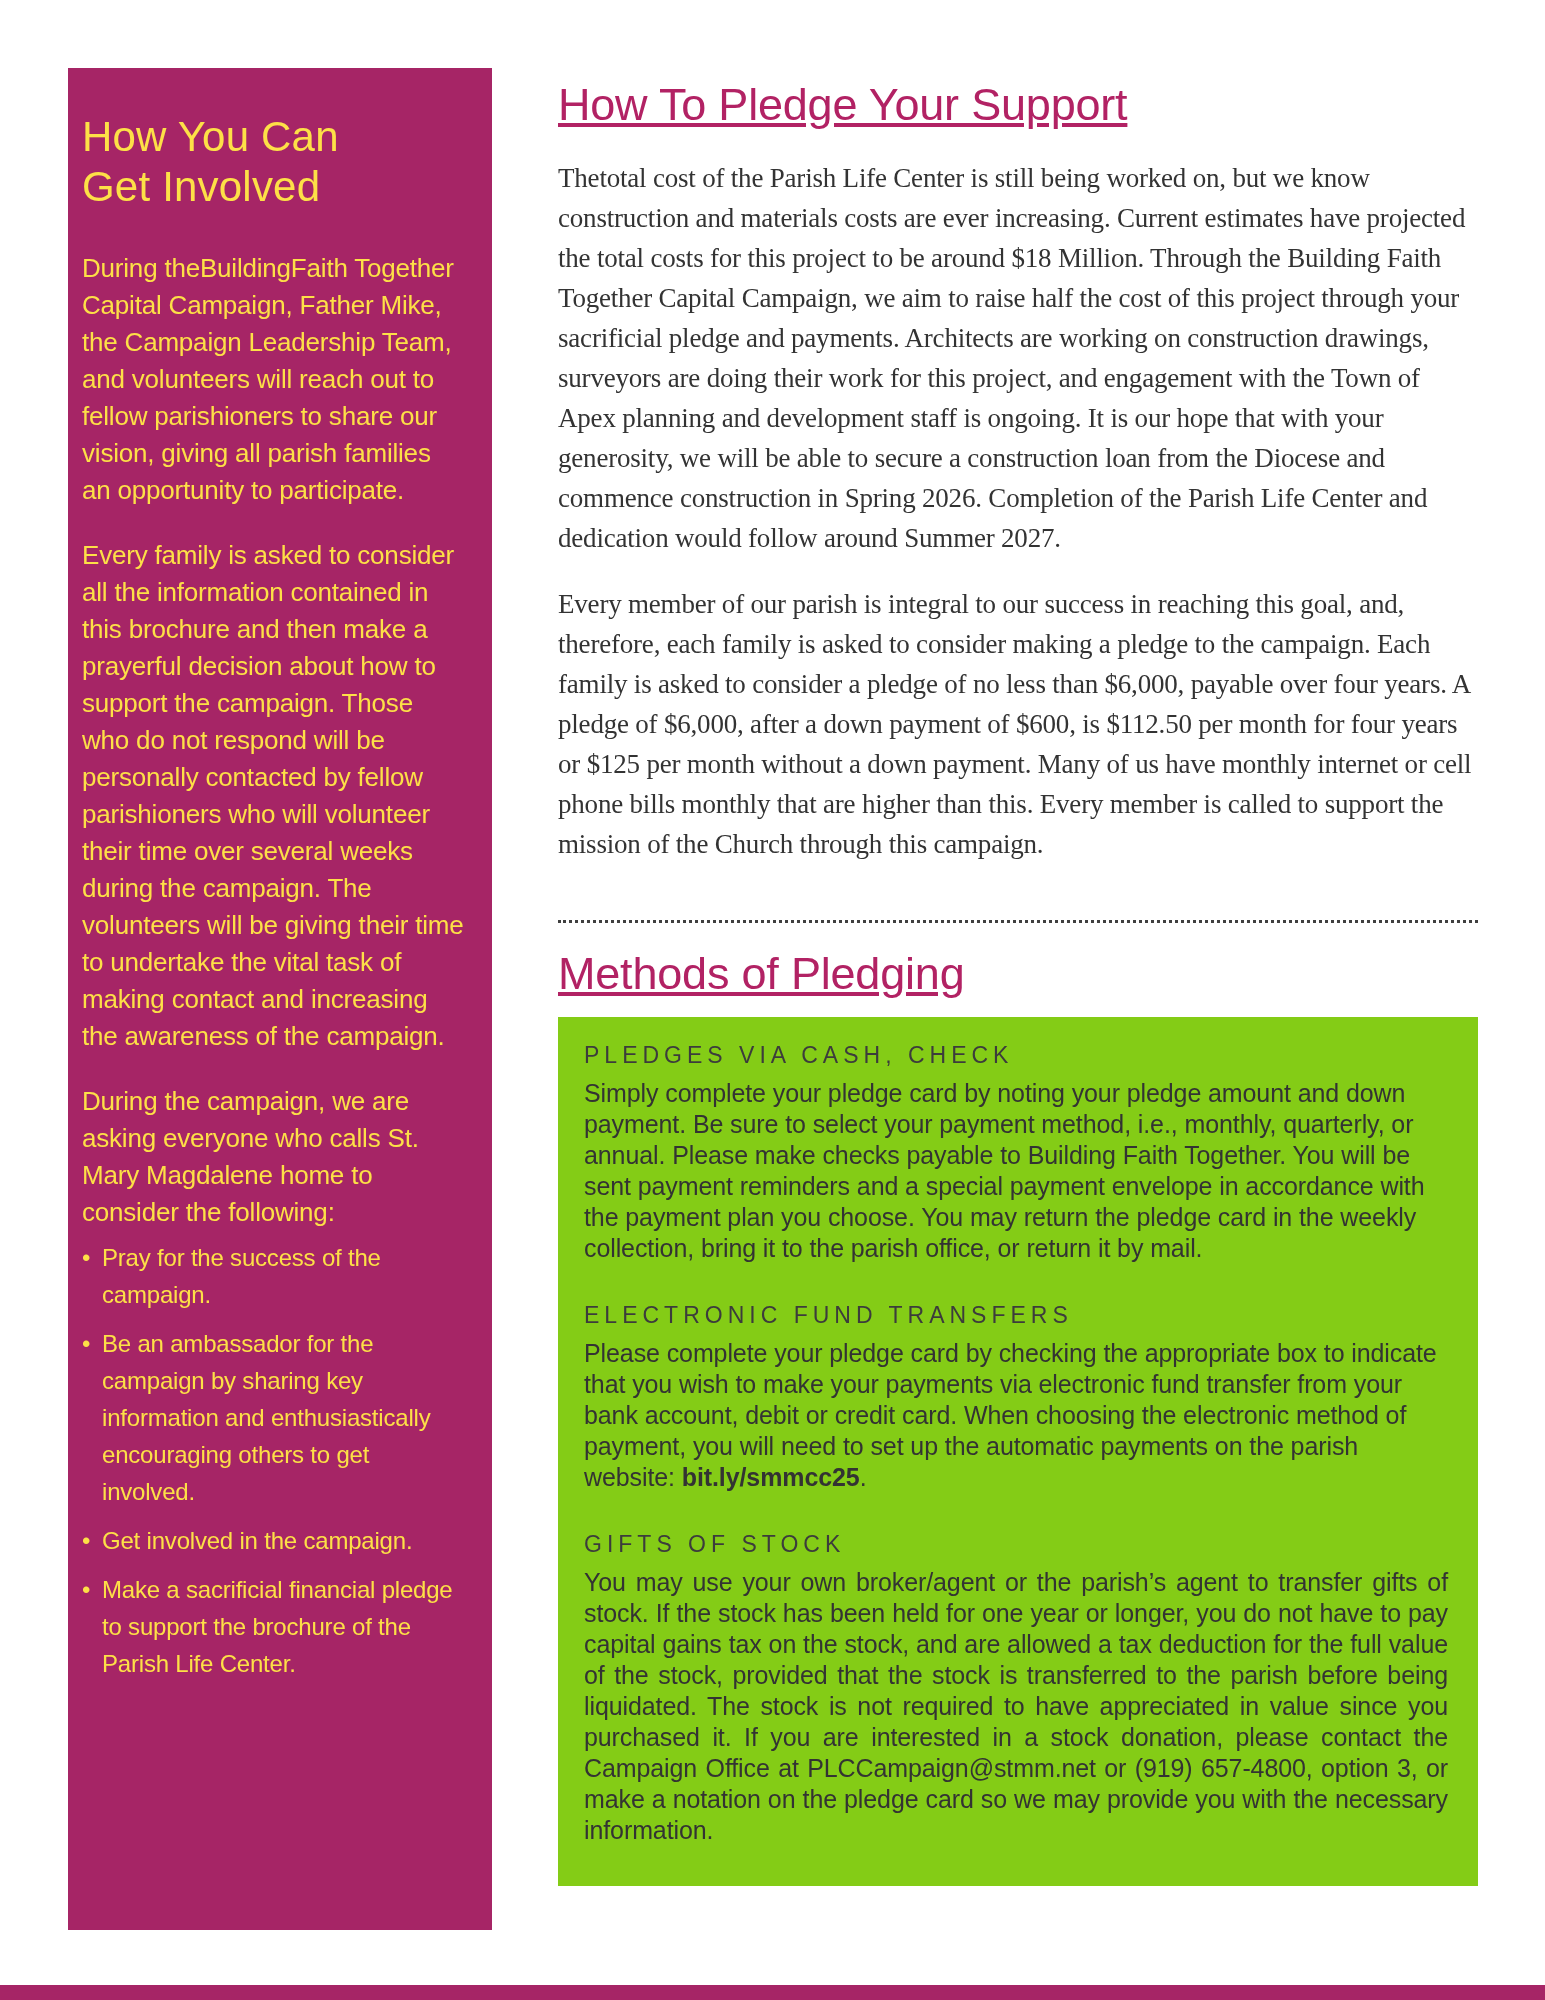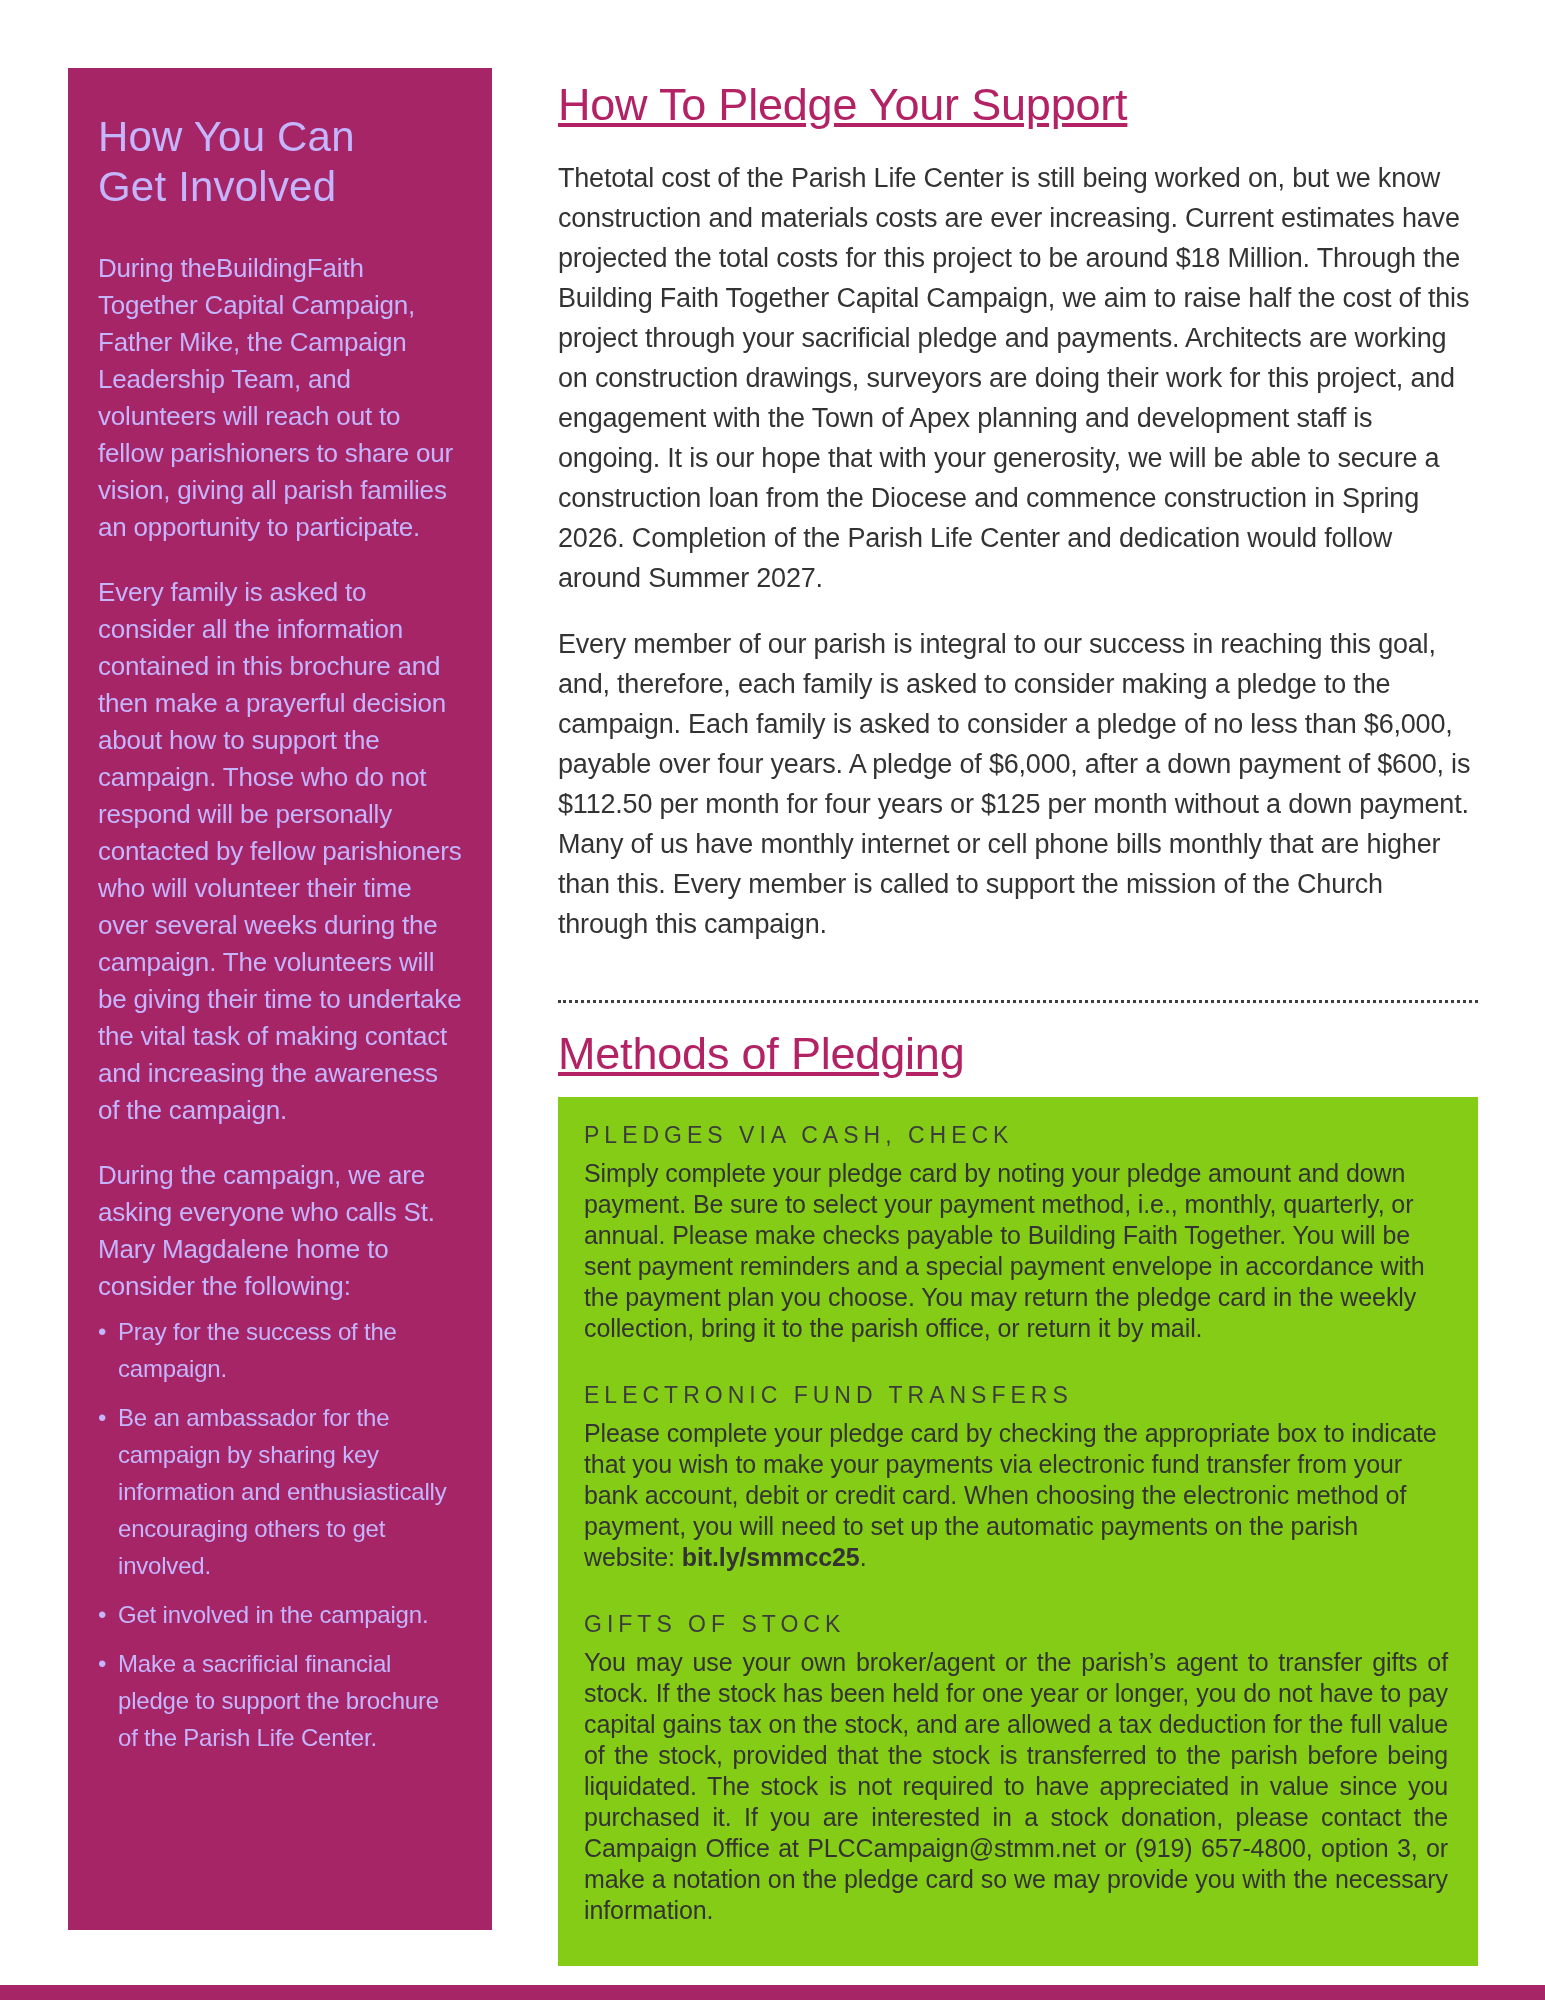--- a/index.html
+++ b/index.html
@@ -18,22 +18,22 @@
 
   
   .sidebar {
     position: absolute;
     left: 68px;
     top: 68px;
     width: 424px;
     height: 1862px;
     background: #a62566;
     box-sizing: border-box;
-    padding: 44px 28px 0 30px;
-    color: #c4b5fd;
+    padding: 44px 28px 0 14px;
+    color: #fde047;
   }
   .sidebar-title {
     font-size: 42px;
     line-height: 50px;
     font-weight: 400;
     margin: 0 0 38px 0;
     white-space: pre-line;
     letter-spacing: 0.2px;
   }
   .sidebar p {
@@ -75,20 +75,21 @@
     margin: 0 0 26px 0;
     letter-spacing: -0.2px;
     text-decoration: underline;
   }
   .main p.body-par {
     font-size: 27px;
     line-height: 40px;
     margin: 0 0 26px 0;
     letter-spacing: -0.2px;
     color: #333333;
+    font-family: Liberation Serif, serif;
   }
   .dotted-divider {
     border: none;
     border-top: 3px dotted #3f3f3f;
     margin: 56px 0 0 0;
   }
   .methods-heading {
     margin-top: 24px;
     margin-bottom: 16px;
   }

